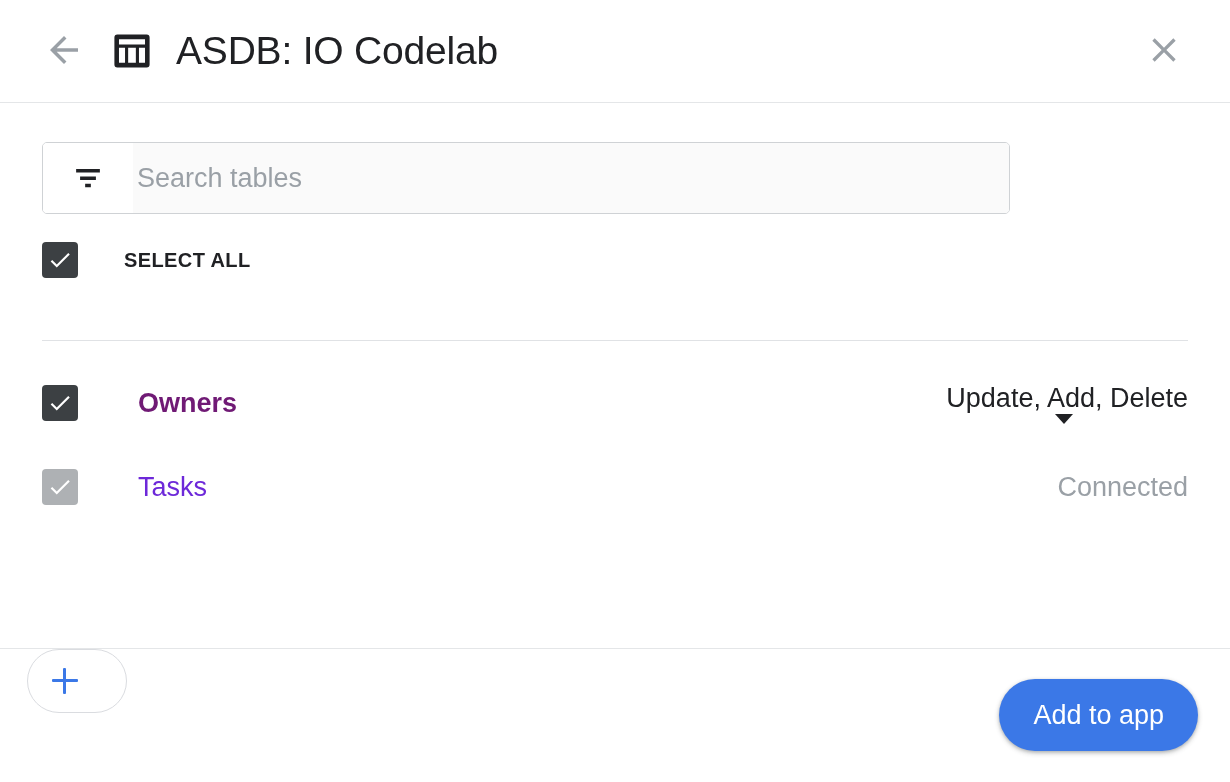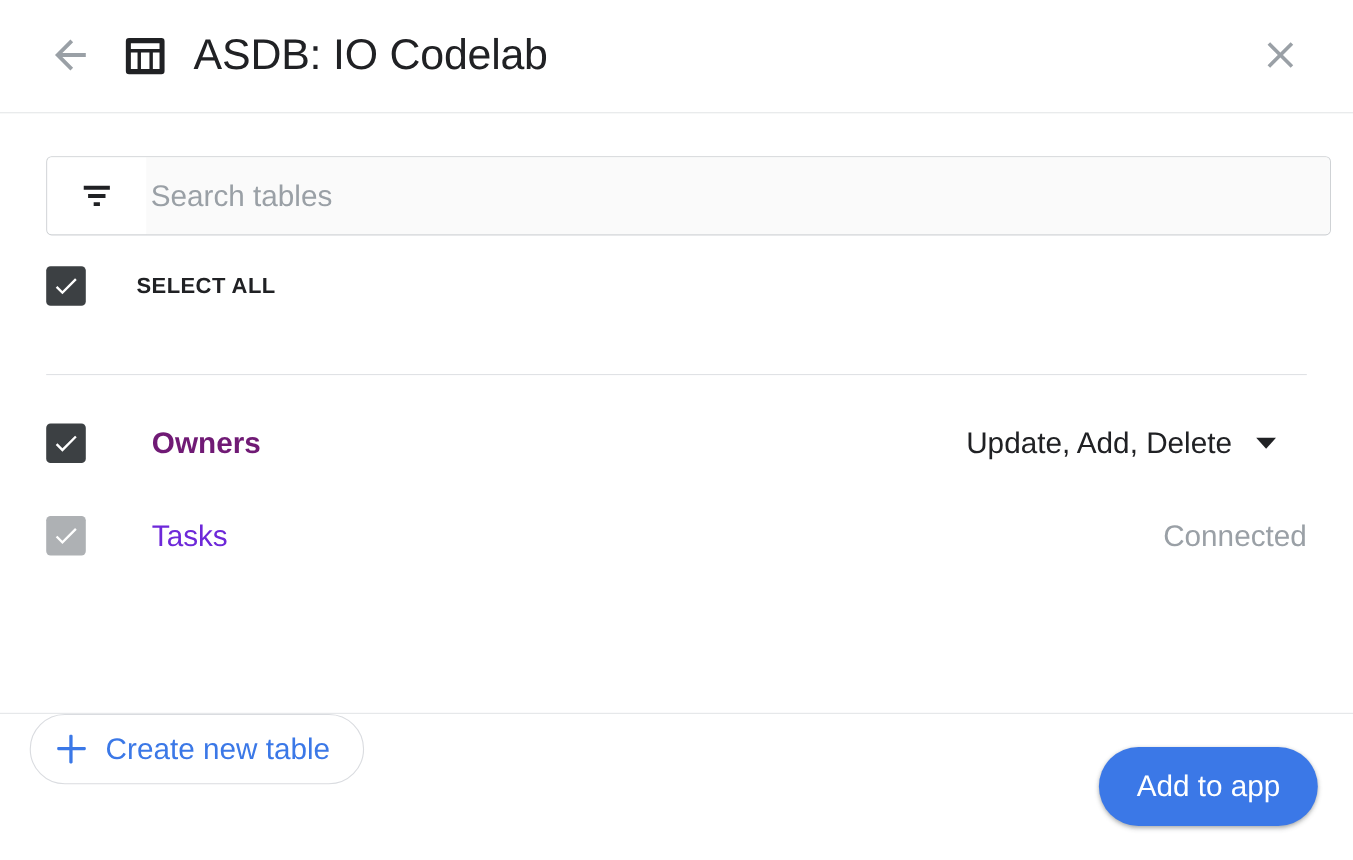--- a/index.html
+++ b/index.html
@@ -80,21 +80,21 @@
   
   .body {
     flex: 1 1 auto;
     position: relative;
   }
 
   .search-wrap {
     position: absolute;
     left: 42px;
     top: 39px;
-    width: 1168px;
+    width: 968px;
     height: 72px;
     border: 1px solid #cfd2d5;
     border-radius: 5px;
     box-sizing: border-box;
     display: flex;
     align-items: stretch;
     overflow: hidden;
     background: #ffffff;
   }
   .search-icon-box {
@@ -179,20 +179,21 @@
   .row-name.muted {
     color: #6d28d9;
     font-weight: 400;
   }
 
   .row-right {
     margin-left: auto;
     display: flex;
     align-items: center;
     cursor: pointer;
+    flex-direction: column;
   }
   .row-right.static { cursor: default; }
   .perm-text {
     font-size: 27px;
     font-weight: 400;
     color: #202124;
   }
   .perm-text.muted { color: #9aa0a6; text-align: center; }
   .caret {
     margin-left: 22px;
@@ -341,21 +342,20 @@
         </svg>
       </div>
       <div class="row-name muted">Tasks</div>
       <div class="row-right static">
         <span class="perm-text muted">Connected</span>
       </div>
     </div>
 
     <button class="create-btn">
       <span class="plus"></span>
-      <span class="create-label">Create new table</span>
     </button>
 
   </div>
 
   <div class="footer">
     <button class="add-btn">Add to app</button>
   </div>
 
 </div>
 

